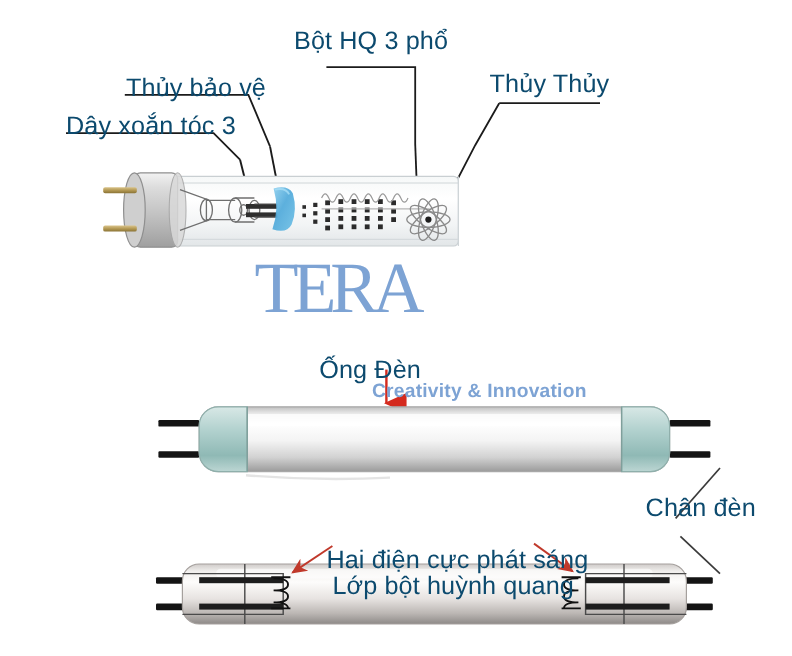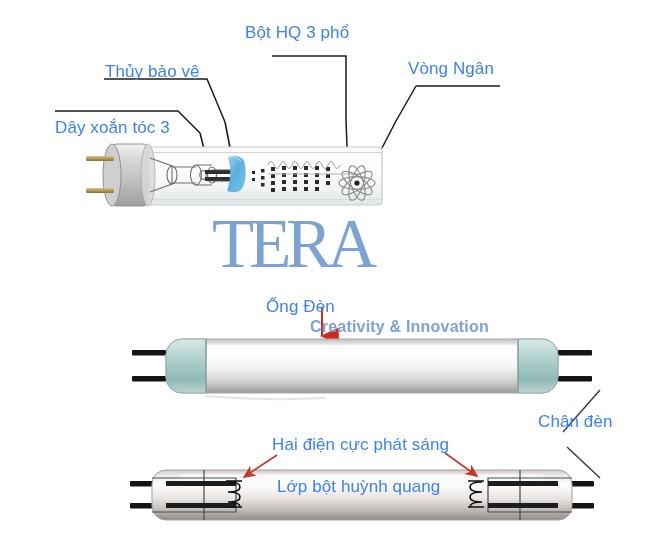--- a/index.html
+++ b/index.html
@@ -5,29 +5,29 @@
   html,body{margin:0;padding:0;background:#ffffff;}
   body{
     width:660px;height:547px;position:relative;overflow:hidden;
     font-family:"Liberation Sans","DejaVu Sans",sans-serif;
     color:#1a1a1a;
   }
   .stage{position:absolute;left:0;top:0;width:660px;height:547px;}
   svg.layer{position:absolute;left:0;top:0;width:660px;height:547px;overflow:visible;}
   .lbl{
     position:absolute;white-space:nowrap;
-    font-size:17px;line-height:1;color:#3b82f6;
+    font-size:21px;line-height:1;color:#0c4a6e;
     letter-spacing:.1px;
   }
   .wm{
     position:absolute;white-space:nowrap;color:#7da3d4;
     font-family:"Liberation Serif","DejaVu Serif",serif;
     user-select:none;
   }
-  .wm-main{font-size:69px;letter-spacing:-5px;font-weight:400;line-height:1;}
+  .wm-main{font-size:60px;letter-spacing:-5px;font-weight:400;line-height:1;}
   .wm-sub{
     font-family:"Liberation Sans","DejaVu Sans",sans-serif;
     font-size:16px;letter-spacing:.2px;font-weight:600;
   }
 </style>
 </head>
 <body>
 
 <div class="stage">
 
@@ -263,29 +263,29 @@
       <g stroke="#3a3a3a" stroke-width="1.4" fill="none">
         <path d="M600,390 L563,432"></path>
         <path d="M600,478 L567,447"></path>
       </g>
     </g>
   </svg>
 
   <div class="wm wm-main" style="left:212px;top:210px;">TERA</div>
   <div class="wm wm-sub" style="left:310px;top:318px;">Creativity &amp; Innovation</div>
 
-  <div class="lbl" style="left:55px;top:95px;margin-top:24px;">Dây xoắn tóc 3</div>
+  <div class="lbl" style="left:55px;top:95px;">Dây xoắn tóc 3</div>
 
   <div class="lbl" style="left:105px;top:63px;">Thủy bảo vệ</div>
 
   <div class="lbl" style="left:245px;top:24px;">Bột HQ 3 phổ</div>
 
-  <div class="lbl" style="left:408px;top:60px;">Vòng Ngân</div>
+  <div class="lbl" style="left:408px;top:60px;">Thủy Thủy</div>
 
   <div class="lbl" style="left:266px;top:298px;">Ống Đèn</div>
 
-  <div class="lbl" style="left:272px;top:436px;text-align:center;">Hai điện cực phát sáng</div>
+  <div class="lbl" style="left:272px;top:456px;text-align:center;">Hai điện cực phát sáng</div>
 
   <div class="lbl" style="left:277px;top:478px;">Lớp bột huỳnh quang</div>
 
   <div class="lbl" style="left:518px;top:413px;margin-left:20px;">Chân đèn</div>
 
 </div>
 
 </body></html>

